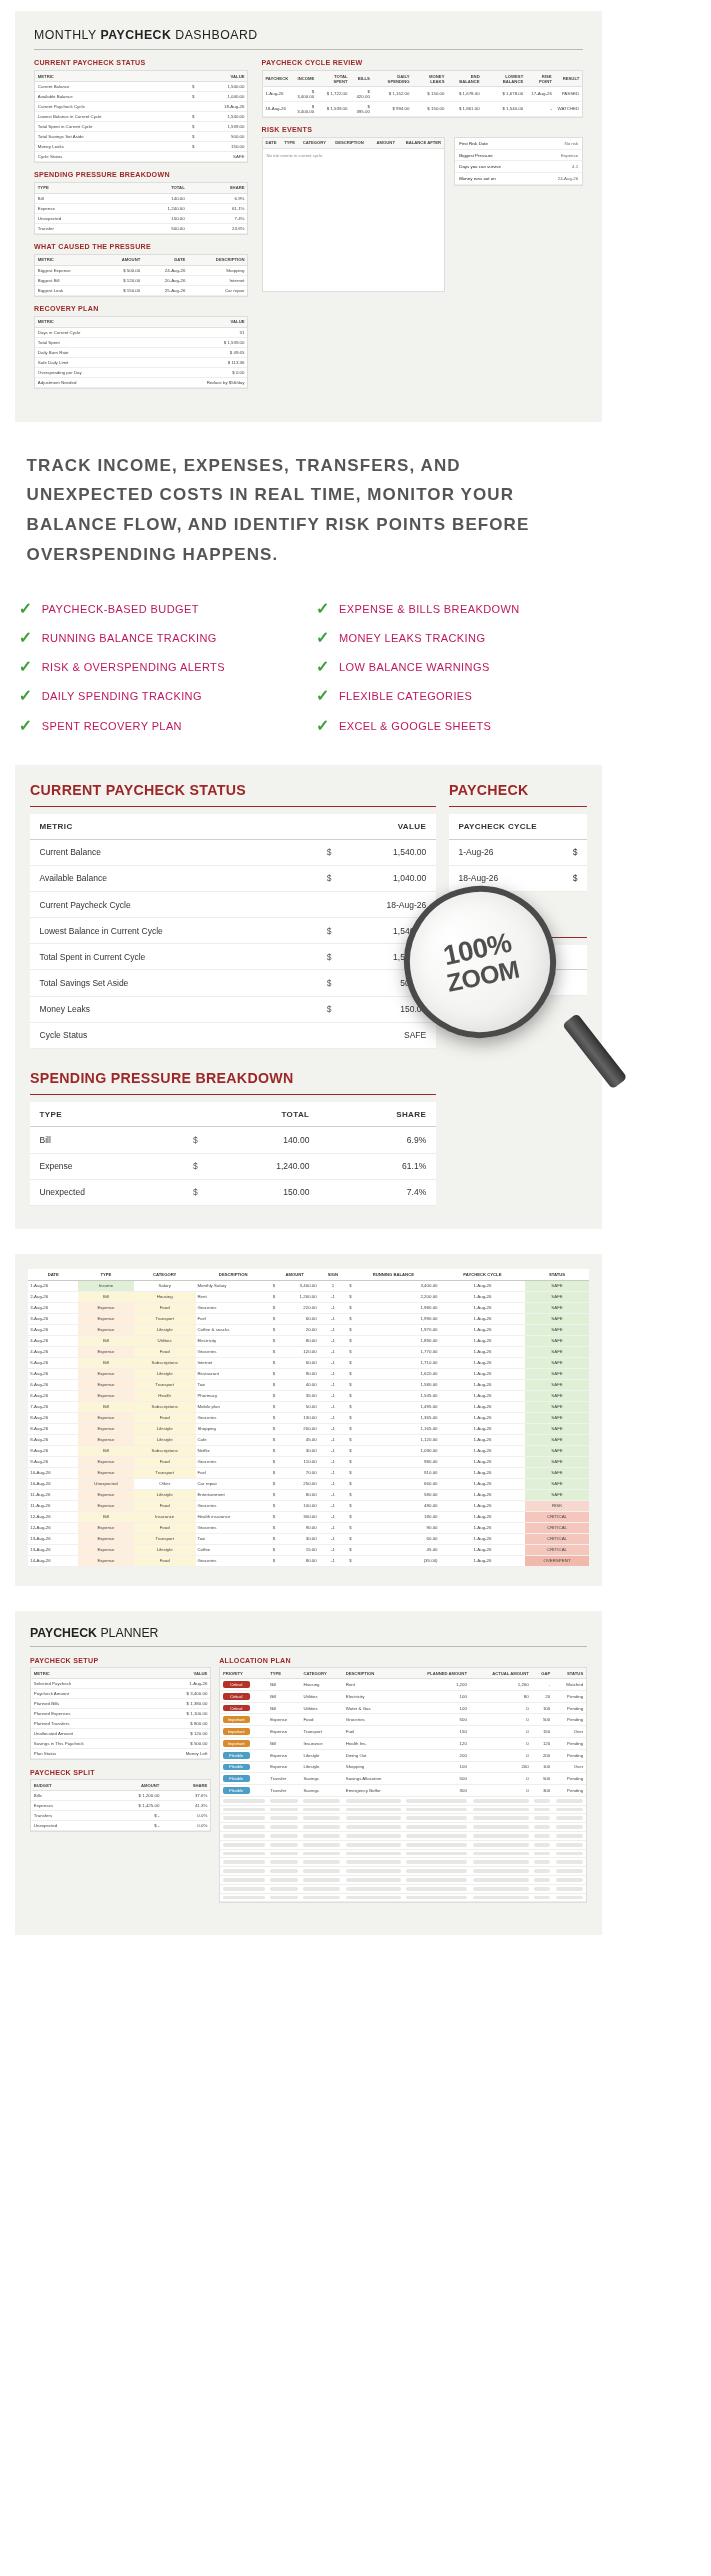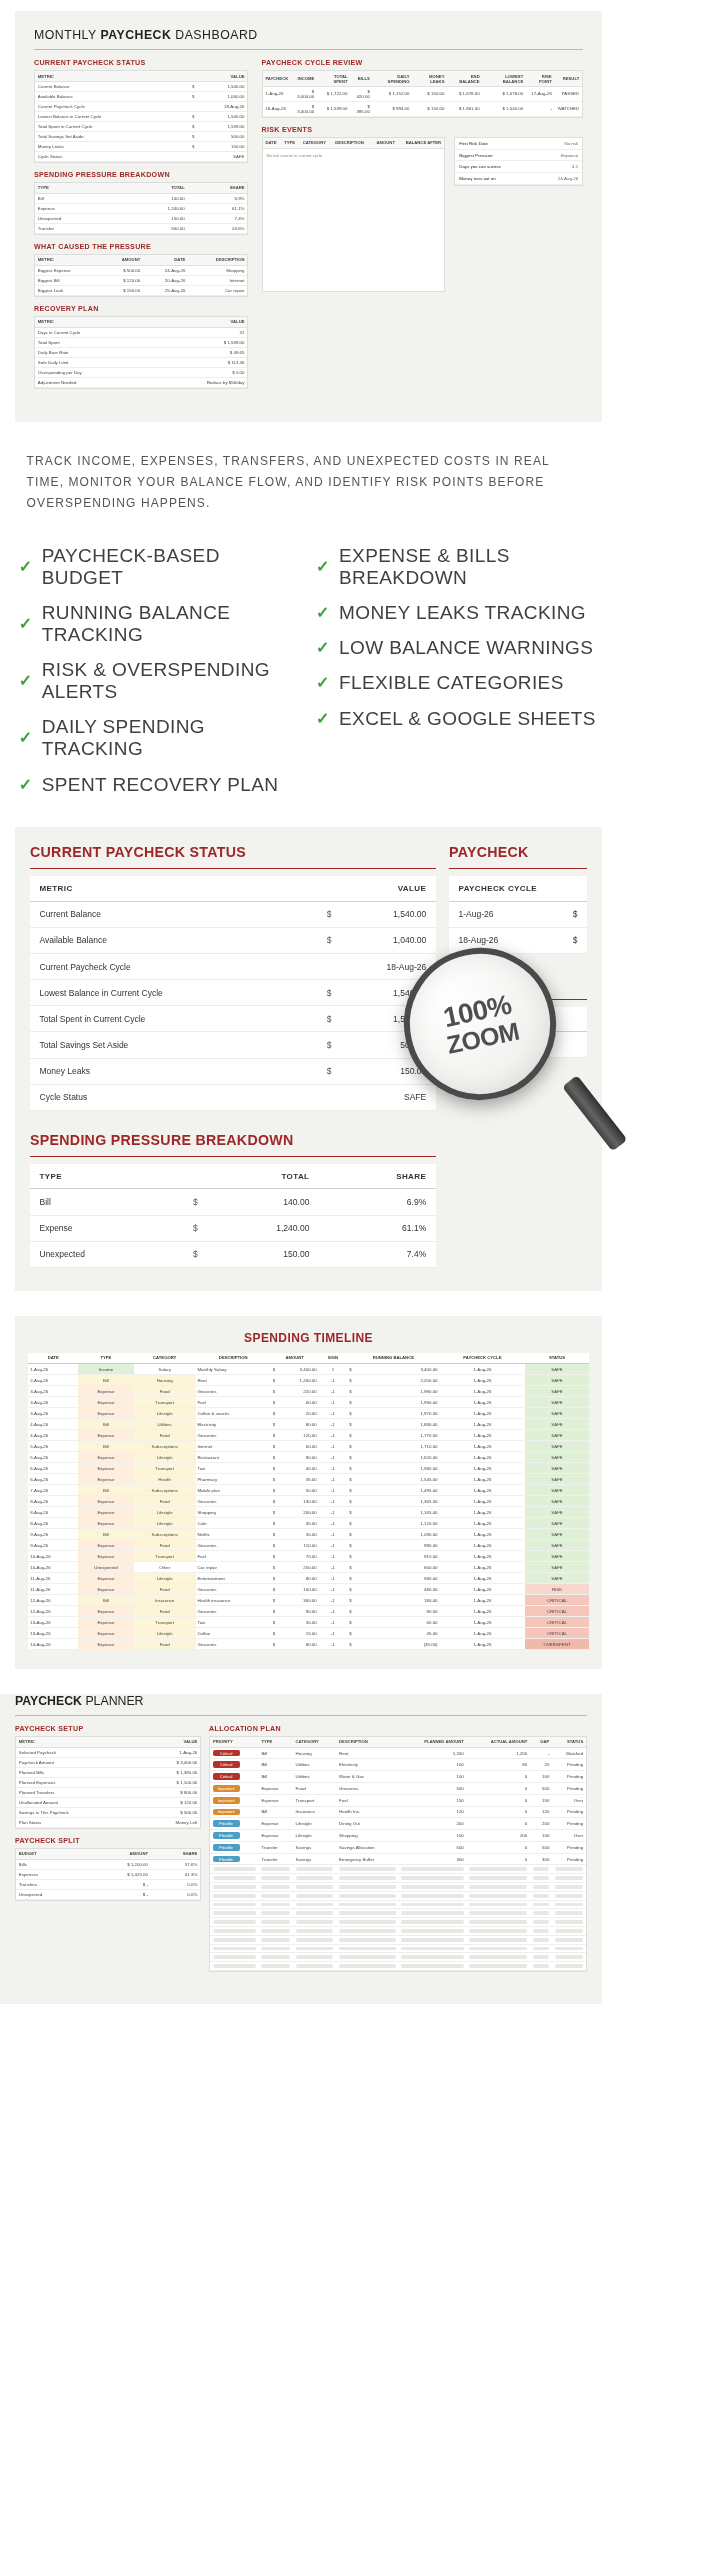--- a/index.html
+++ b/index.html
@@ -29,33 +29,33 @@
   table.mini td.num, table.mini th.num { text-align:right; }
   .tiny-note { font-size:4.2px; color:#888; padding:3.8px; }
   .risk-empty { height:142px; }
   .kv { display:flex; justify-content:space-between; font-size:4.4px; padding:2.8px 3.8px; border-bottom:0.9px solid #eee; }
   .kv span:last-child { color:#666; }
   .kvbox { width:40%; margin-left:auto; background:#fff;border:0.9px solid #ddd; }
   .riskflex{ display:flex; gap:9.5px; }
 
   
   .sec2 { padding:28.5px 26.6px 5.7px 26.6px; }
-  .sec2 p { margin:0; font-size:12px; line-height:1.75; letter-spacing:1.1px; color:#555; text-transform:uppercase; font-weight:400;}
+  .sec2 p { margin:0; font-size:17px; line-height:1.75; letter-spacing:1.1px; color:#555; text-transform:uppercase; font-weight:700;}
 
   
   .a4band { margin:21px 15px 0 15px; background:#f7f7f5; border-radius:2.8px; padding:15px 21px; display:flex; align-items:center; gap:15px; box-shadow:0 0.9px 3.8px rgba(0,0,0,.08);}
   .a4 { font-size:32px; font-weight:bold; letter-spacing:-0.9px; color:#222; }
   .a4txt { font-size:12.3px; color:#444; }
 
   
   .feat { margin:19px 15px 0 15px; display:flex; gap:7.6px; }
   .feat-col { width:50%; }
   .feat-row { display:flex; align-items:center; gap:9.5px; padding:6.6px 3.8px; }
   .chk { color:#3aa03a; font-size:16px; font-weight:bold; line-height:1; }
-  .feat-label { font-size:19px; color:#404040; letter-spacing:0.4px; }
+  .feat-label { font-size:11px; color:#be185d; letter-spacing:0.4px; }
 
   
   .blurb { margin:21px 15px 0 15px; background:#f7f7f5; border-radius:2.8px; padding:15px 25px; box-shadow:0 0.9px 3.8px rgba(0,0,0,.08); }
   .blurb p { margin:0; text-align:center; font-size:11px; line-height:1.75; color:#3d3d3d; }
 
   
   .sec6 { margin:25px 15px 0 15px; position:relative; background:#f2f2ef; padding:17px 0 23px 0;}
   .prev-wrap { display:flex; gap:13.3px; padding:0 15px; }
   .prev-main { flex:1 1 auto; }
   .prev-side { width:138px; overflow:hidden; }
@@ -92,21 +92,21 @@
   table.tl td.r { text-align:right; }
   .pillg { background:#dff0d6; }
   .pillo { background:#fdeedd; }
   .pilly { background:#fdf5d8; }
   .st-safe { background:#dff0d6; }
   .st-risk { background:#f8d7cf; }
   .st-crit { background:#f5c6bb; }
   .st-over { background:#f1b9ab; }
 
   
-  .sec8 { margin:25px 15px 17px 0; background:#f2f2ef; padding:0 15px 23px 15px; }
+  .sec8 { margin:25px 15px 17px 15px; background:#f2f2ef; padding:15px 15px 23px 15px; }
   .pp-title { font-size:12.3px; color:#222; padding-bottom:6.6px; border-bottom:0.9px solid #b9b9b4; margin-bottom:9.5px; }
   .pp-title b { font-weight:bold; }
   .pp-cols { display:flex; gap:8px; }
   .pp-l { width:33%; }
   .pp-r { width:67%; }
   .prio { font-size:4px; padding:0.9px 2.8px; border-radius:1.9px; color:#fff; display:inline-block; min-width:26.6px; text-align:center;}
   .p-critical { background:#b3322a; }
   .p-important { background:#d98b2b; }
   .p-flexible { background:#4d9ec4; }
   .sk { background:#e7e7e4; color:transparent; border-radius:1.9px; display:block; height:3.8px; }
@@ -531,21 +531,20 @@
     </div>
 
     <div class="zoomhandle"></div>
     <div class="zoomcircle">
       <div class="z1">100%</div>
       <div class="z2">ZOOM</div>
     </div>
   </div>
 
   <div class="sec7">
-    <div class="tl-h">SPENDING TIMELINE</div>
     <table class="tl">
       <thead>
           <tr id="tl-head">
             <th>DATE</th>
             <th>TYPE</th>
             <th>CATEGORY</th>
             <th>DESCRIPTION</th>
             <th>AMOUNT</th>
             <th>SIGN</th>
             <th>RUNNING BALANCE</th>

